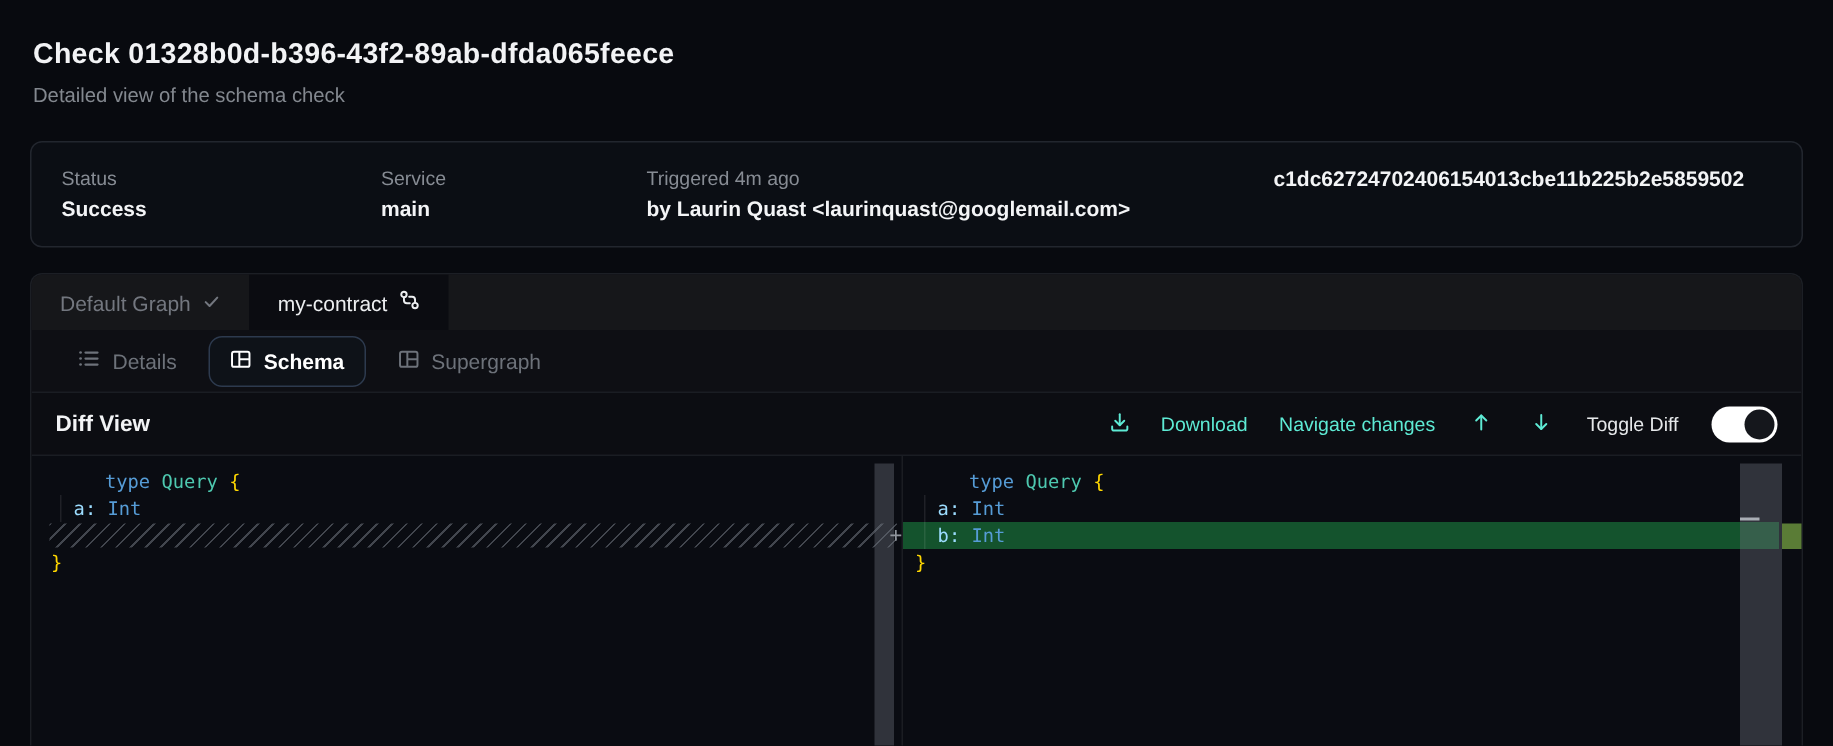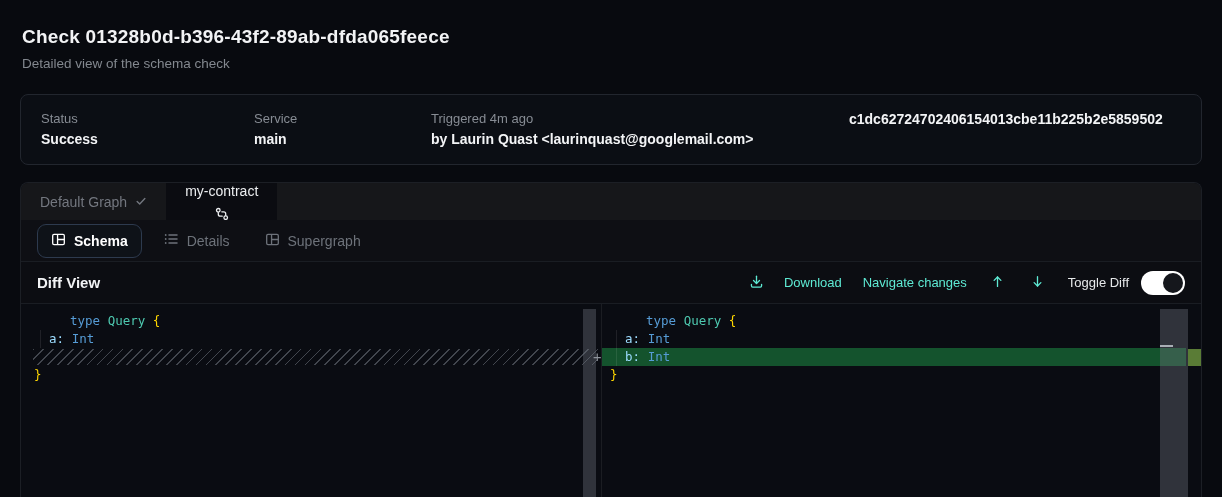--- a/index.html
+++ b/index.html
@@ -44,21 +44,21 @@
   }
 
   
   .graph-tabs { background:#16171a; display:flex; height:37px; flex:none; }
   .graph-tab {
     display:flex; align-items:center; gap:8px;
     padding:0 19px; font-size:14px; color:#73777f;
     cursor:pointer; background:transparent; border:none;
     font-family:inherit;
   }
-  .graph-tab.active { background:#0b0c11; color:#eceef0;flex-direction:column; }
+  .graph-tab.active { background:#0b0c11; color:#eceef0; }
   .graph-tab svg { flex:none; }
 
   
   .view-tabs {
     height:42px; flex:none; display:flex; align-items:center;
     padding:0 16px; gap:7px;
     background:#0e0f14; border-bottom:1px solid #1a1d23;
   }
   .view-tab {
     display:flex; align-items:center; gap:8px;
@@ -74,21 +74,21 @@
     padding:0 16px; background:#0c0d12; border-bottom:1px solid #1a1d23;
   }
   .diff-title { font-size:15px; font-weight:700; color:#f2f3f5; }
   .diff-controls { display:flex; align-items:center; gap:21px; }
   .control-btn {
     display:flex; align-items:center; gap:20px;
     font-size:13px; color:#5eead4; background:none; border:none;
     cursor:pointer; font-family:inherit; padding:0;
   }
   .icon-btn { padding:0 2px; }
-  .toggle-group { display:flex; align-items:center; gap:12px; font-size:13px; color:#e6e8ea; }
+  .toggle-group { display:flex; align-items:center; gap:22px; font-size:13px; color:#e6e8ea; }
   .switch { width:44px; height:24px; border-radius:12px; background:#ffffff; position:relative; cursor:pointer; flex:none; }
   .switch-knob { position:absolute; right:2px; top:2px; width:20px; height:20px; border-radius:50%; background:#15171c; }
 
   
   .editor {
     position:relative; flex:1; background:#0a0c12;
     font-family:"DejaVu Sans Mono", monospace;
     font-size:12.5px; line-height:18px;
   }
   .pane { position:absolute; top:0; bottom:0; padding-top:8px; }
@@ -168,40 +168,40 @@
           <circle cx="3.3" cy="3.3" r="1.8"></circle>
             <circle cx="10.7" cy="10.7" r="1.8"></circle>
           <path d="M3.3 5.6v1.6a2 2 0 0 0 2 2h1.9"></path>
             <path d="M10.7 8.4V6.8a2 2 0 0 0-2-2H6.8"></path>
         </svg>
       </span>
     </button>
   </div>
 
   <div class="view-tabs">
-    <button class="view-tab active">
-      <span>
-        <svg width="15" height="15" viewBox="0 0 16 16" fill="none" stroke="currentColor" stroke-width="1.4" stroke-linejoin="round">
-          <rect x="1.8" y="2.6" width="12.4" height="10.8" rx="1.4"></rect>
-            <path d="M7 2.6v10.8"></path>
-            <path d="M7 8h7.2"></path>
-        </svg>
-      </span>
-      <span>Schema</span>
-    </button>
     <button class="view-tab">
       <span>
         <svg width="16" height="16" viewBox="0 0 16 16" fill="none" stroke="currentColor" stroke-width="1.5" stroke-linecap="round">
           <circle cx="2.7" cy="4" r="0.9" fill="currentColor" stroke="none"></circle>
             <circle cx="2.7" cy="8" r="0.9" fill="currentColor" stroke="none"></circle>
             <circle cx="2.7" cy="12" r="0.9" fill="currentColor" stroke="none"></circle>
           <path d="M6 4h8M6 8h8M6 12h8"></path>
         </svg>
       </span>
       <span>Details</span>
+    </button>
+    <button class="view-tab active">
+      <span>
+        <svg width="15" height="15" viewBox="0 0 16 16" fill="none" stroke="currentColor" stroke-width="1.4" stroke-linejoin="round">
+          <rect x="1.8" y="2.6" width="12.4" height="10.8" rx="1.4"></rect>
+            <path d="M7 2.6v10.8"></path>
+            <path d="M7 8h7.2"></path>
+        </svg>
+      </span>
+      <span>Schema</span>
     </button>
     <button class="view-tab">
       <span>
         <svg width="15" height="15" viewBox="0 0 16 16" fill="none" stroke="currentColor" stroke-width="1.4" stroke-linejoin="round">
           <rect x="1.8" y="2.6" width="12.4" height="10.8" rx="1.4"></rect>
             <path d="M7 2.6v10.8"></path>
             <path d="M7 8h7.2"></path>
         </svg>
       </span>
       <span>Supergraph</span>

